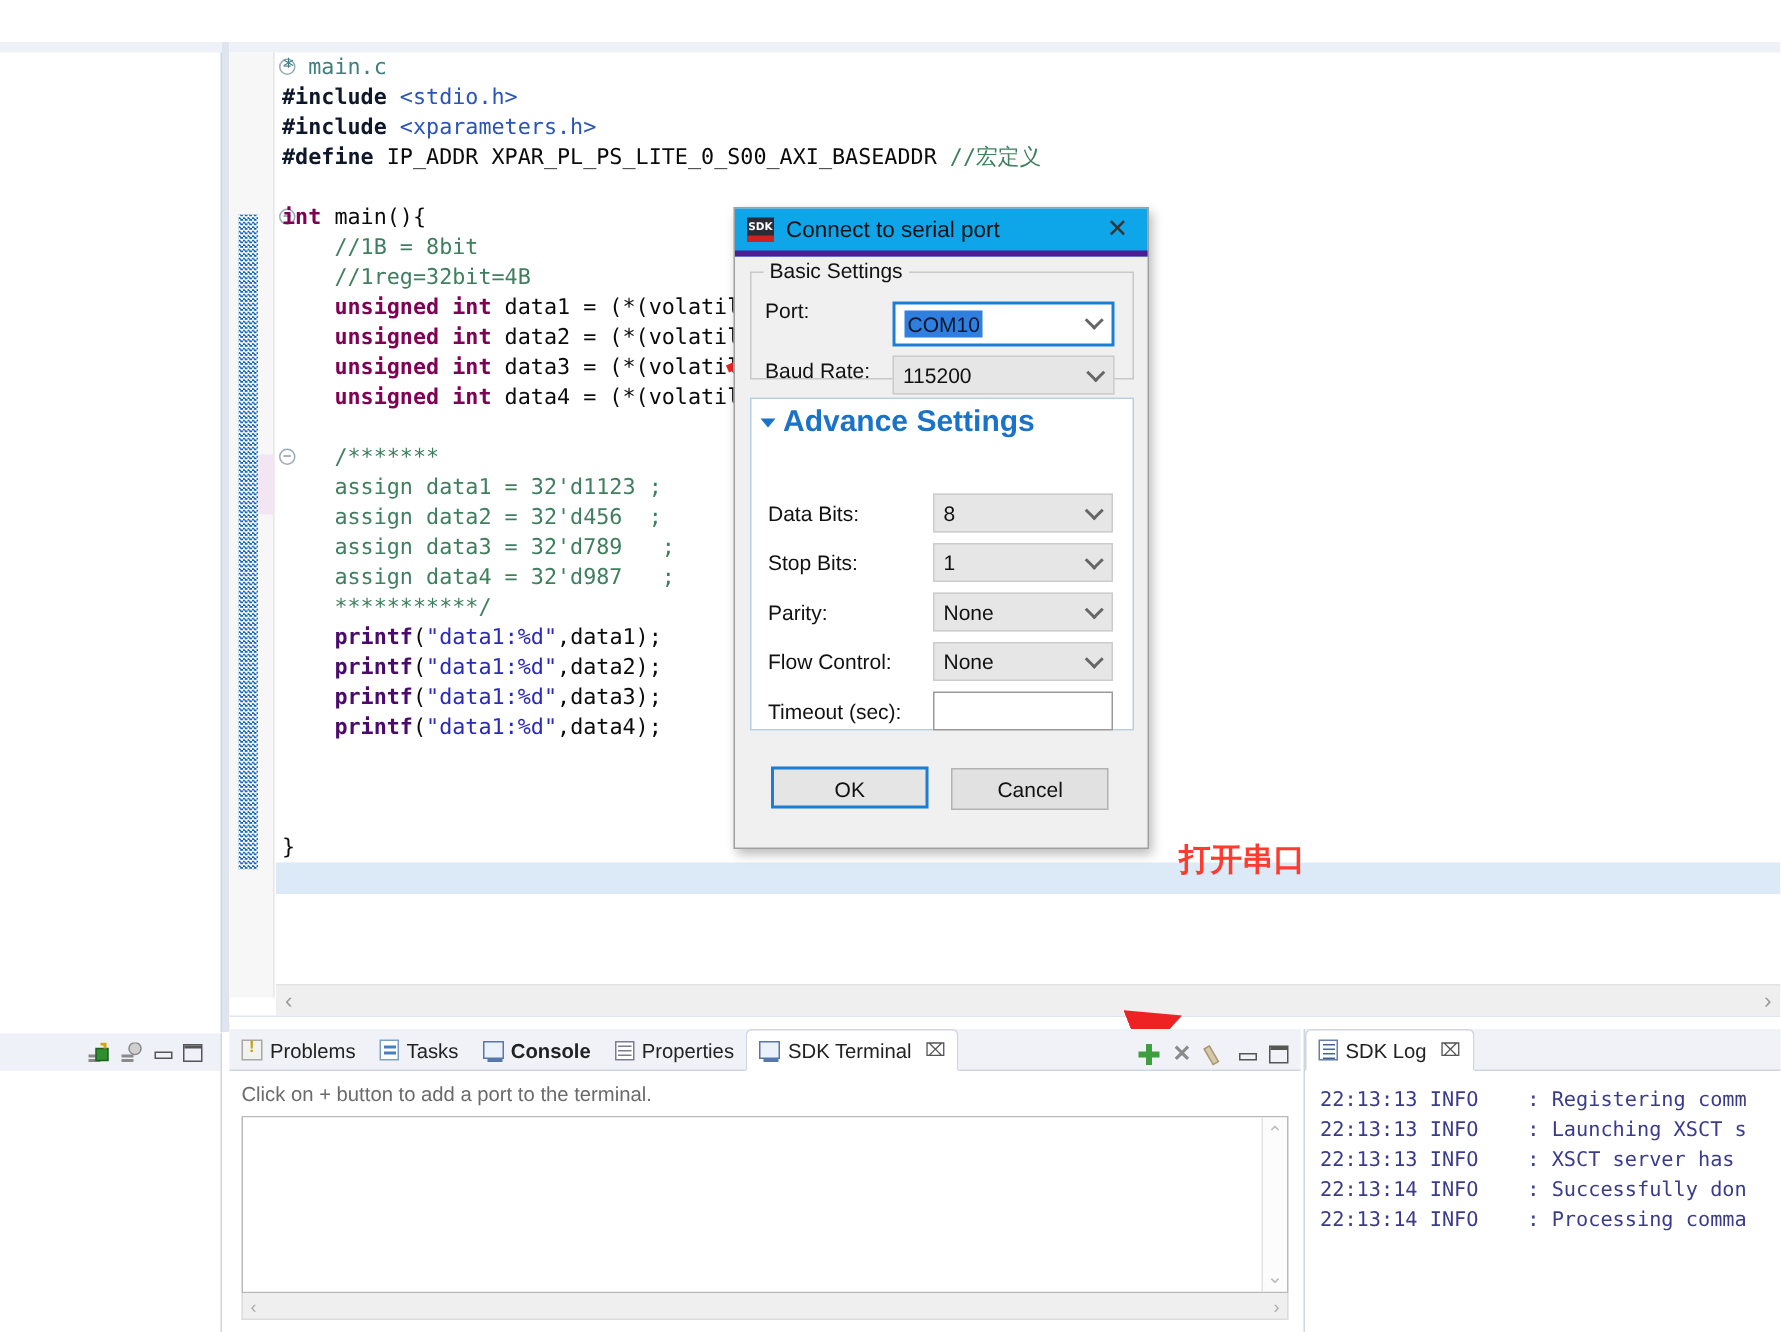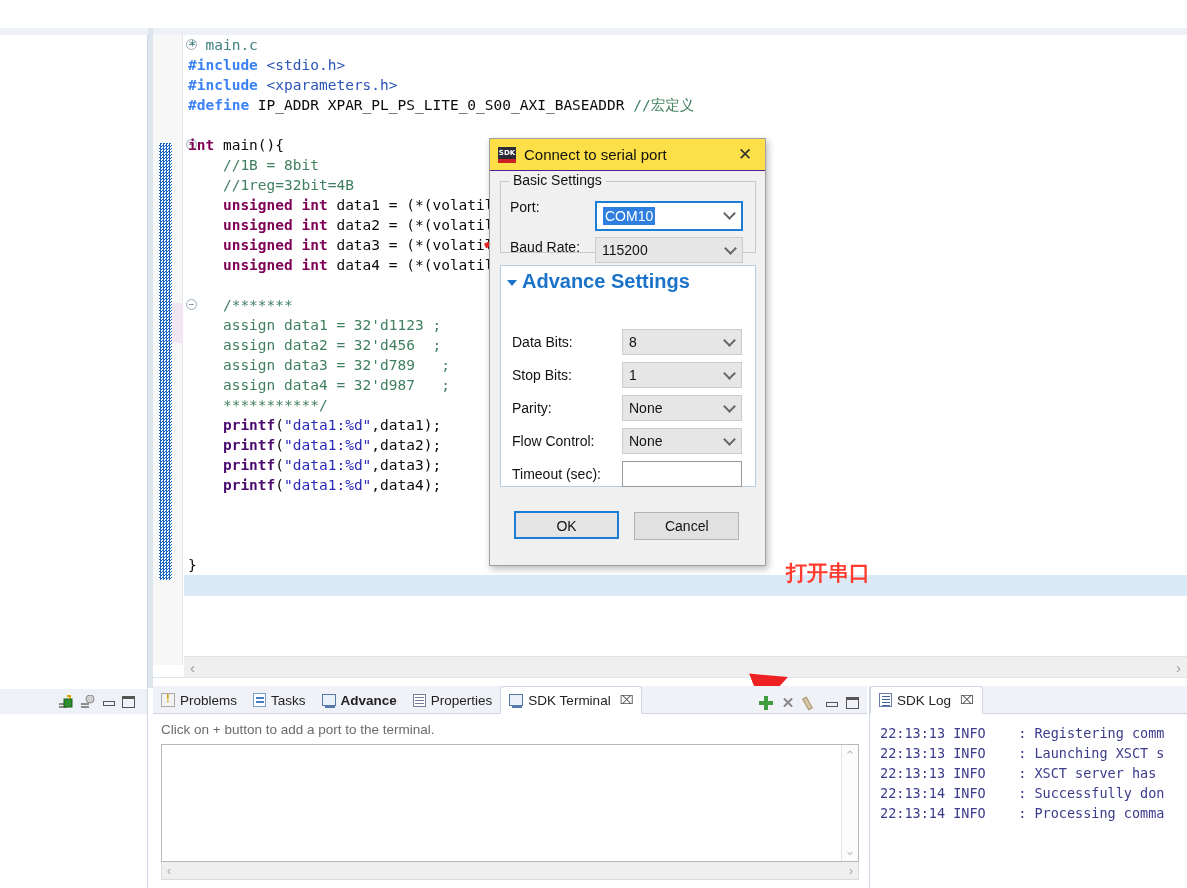--- a/index.html
+++ b/index.html
@@ -71,21 +71,21 @@
   .fold::before { content:"\2212"; }
 
   .code {
     position:absolute; left:31px; top:7px; width:1003px; height:630px;
     font-family:"DejaVu Sans Mono","Liberation Mono", monospace;
     font-size:14.5px; line-height:20px;
     white-space:pre; overflow:hidden; padding-left:4px;
   }
   .code-line { height:20px; }
   .kw      { color:#7f0055; font-weight:bold; }
-  .pp      { color:#3b82f6; font-weight:bold; }
+  .pp      { color:#0f172a; font-weight:bold; }
   .inc     { color:#2a54b8; }
   .plain   { color:#0b0b0b; }
   .cmt     { color:#3f7f5f; }
   .str     { color:#2a2ab8; }
   .fn      { color:#4a0a6e; font-weight:bold; }
   .tabname { color:#3f7f7f; }
 
   .sel-line {
     position:absolute; left:31px; top:547px; width:1003px; height:21px;
     background:#dce9f7;
@@ -115,21 +115,21 @@
   svg.anno { position:absolute; left:0; top:0; width:1187px; height:888px;
              pointer-events:none; }
 
   
   .dialog {
     position:absolute; left:489px; top:110px; width:277px; height:428px;
     background:#f0f0f0; border:1px solid #a0a0a0;
     box-shadow:2px 3px 7px rgba(0,0,0,.28);
   }
   .dlg-title {
-    height:32px; background:#fde047; border-bottom:1px solid #4c1d95;
+    height:32px; background:#0ea5e9; border-bottom:4px solid #4c1d95;
     display:flex; align-items:center; padding:0 6px 0 8px;justify-content:flex-end;
   }
   .sdk-badge {
     width:18px; height:16px; background:#2b2b38; position:relative;
     margin-right:8px; flex:0 0 auto;
   }
   .sdk-badge::after {
     content:""; position:absolute; left:0; bottom:0; width:18px; height:4px;
     background:#cc2222;
   }
@@ -176,21 +176,21 @@
   }
   .combo .chev {
     position:absolute; right:7px; top:6px;
     width:9px;height:9px; border-right:2px solid #666; border-bottom:2px solid #666;
     transform:rotate(45deg);
   }
   .combo.focus {
     background:#ffffff; border:2px solid #1a7fd4;
   }
   .combo.focus .val {
-    background:#2f7fe0; color:#ffffff; padding:1px 2px;
+    background:#2f7fe0; color:#0f172a; padding:1px 2px;
   }
   .textbox {
     height:26px; background:#ffffff; border:1px solid #9a9a9a;
   }
 
   .btnrow { position:absolute; left:24px; top:372px; width:230px; }
   .btn {
     display:inline-block; width:105px; height:28px; line-height:26px;
     text-align:center; font-size:14px; background:#e1e1e1;
     border:1px solid #b3b3b3; color:#111;
@@ -519,21 +519,21 @@
       <div class="vtab">
         <span class="icon-warn"></span>
         <span>Problems</span>
       </div>
       <div class="vtab">
         <span class="icon-task"></span>
         <span>Tasks</span>
       </div>
       <div class="vtab bold">
         <span class="icon-sq"></span>
-        <span>Advance</span>
+        <span>Console</span>
       </div>
       <div class="vtab">
         <span class="icon-props"></span>
         <span>Properties</span>
       </div>
       <div class="vtab active">
         <span class="icon-sq"></span>
         <span>SDK Terminal</span>
         <span class="xmark">⌧</span>
       </div>

